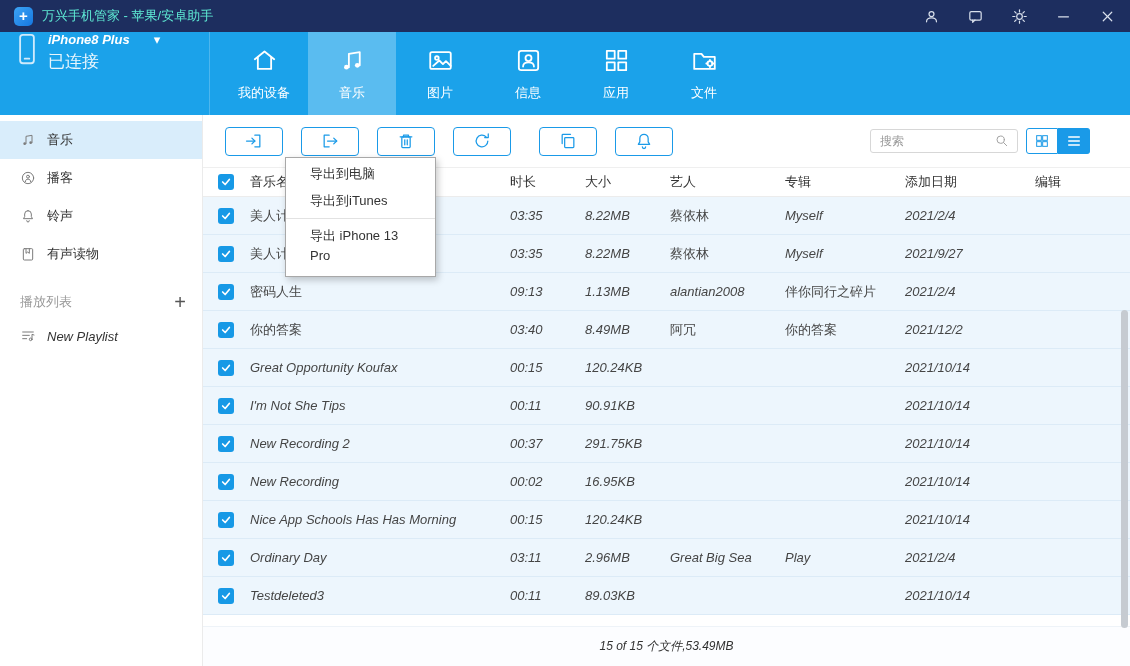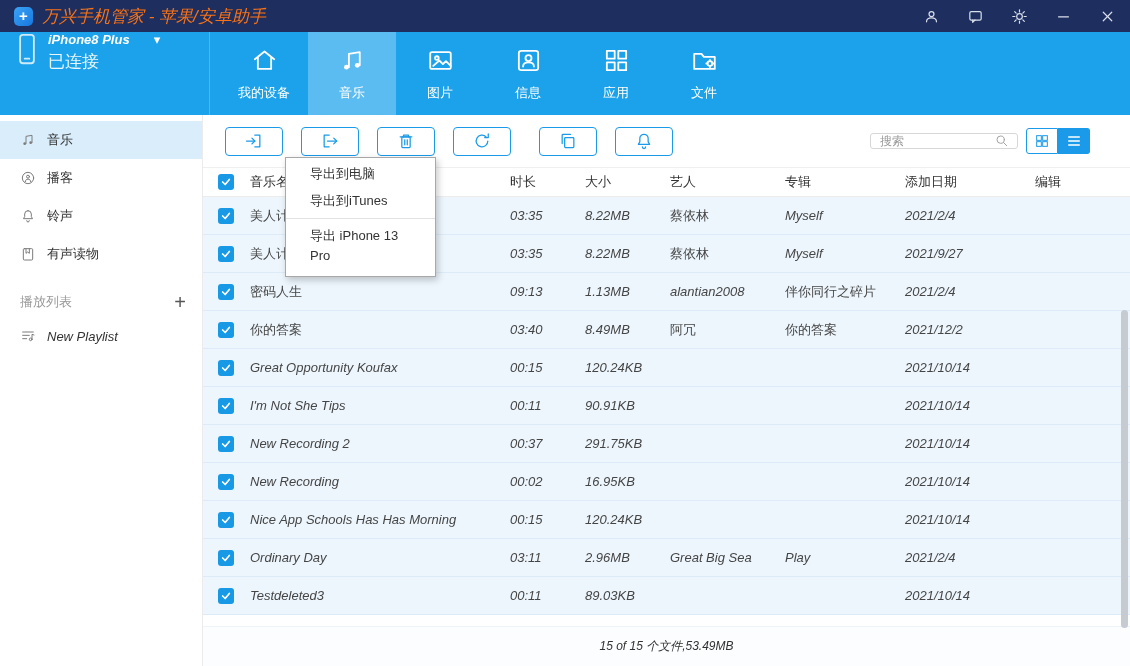--- a/index.html
+++ b/index.html
@@ -4,21 +4,21 @@
 <style>
   * { margin:0; padding:0; box-sizing:border-box; }
   html,body { width:1130px; height:666px; overflow:hidden;
     font-family:"Liberation Sans","DejaVu Sans",sans-serif; }
   .app { width:1130px; height:666px; display:flex; flex-direction:column; background:#fff; }
 
   
   .titlebar { height:32px; background:#1d2e5f; display:flex; align-items:center; padding:0 14px; flex:none; }
   .logo { width:19px; height:19px; border-radius:5px; background:linear-gradient(135deg,#3da4f5,#1577e0);
     color:#fff; font-weight:bold; font-size:15px; line-height:18px; text-align:center; margin-right:9px; }
-  .app-title { color:#f97316; font-size:17px;font-style:italic; }
+  .app-title { color:#5eead4; font-size:13px; }
   .tb-icons { margin-left:auto; display:flex; align-items:center; gap:26px; }
   .tb-icon { width:18px; height:18px; display:flex; align-items:center; justify-content:center; cursor:pointer; }
   .tb-icon svg { stroke:#d9e0ec; fill:none; stroke-width:1.7; stroke-linecap:round; stroke-linejoin:round; }
 
   
   .navbar { height:83px; background:#1ba2ea; display:flex; flex:none; }
   .device-panel { width:210px; flex:none; display:flex; padding-left:16px; gap:10px;
     border-right:1px solid rgba(255,255,255,.22); }
   .device-texts { display:flex; flex-direction:column; gap:3px; }
   .device-name { color:#fff; font-size:13px; font-weight:bold; font-style:italic; }
@@ -47,21 +47,21 @@
 
   
   .main { position:relative; width:927px; background:#fff; }
 
   
   .toolbar { height:52px; display:flex; align-items:center; padding:0 40px 0 22px; }
   .tool-btn { width:58px; height:29px; border:1px solid #1a9ae8; border-radius:4px; background:#fff;
     display:flex; align-items:center; justify-content:center; margin-right:18px; cursor:pointer; flex:none; }
   .tool-btn svg { stroke:#1a9ae8; fill:none; stroke-width:1.5; stroke-linecap:round; stroke-linejoin:round; }
   .group-gap { margin-left:10px; }
-  .search-box { margin-left:auto; width:148px; height:16px; border:1px solid #d7d7d7; border-radius:3px;
+  .search-box { margin-left:auto; width:148px; height:24px; border:1px solid #d7d7d7; border-radius:3px;
     display:flex; align-items:center; padding:0 7px 0 9px; gap:6px; background:#fff; }
   .search-box input { flex:1; min-width:0; border:none; outline:none; font-size:12px; color:#555;
     font-family:inherit; background:transparent; }
   .search-box input::placeholder { color:#9a9a9a; }
   .search-box svg { stroke:#a2a2a2; fill:none; stroke-width:1.5; stroke-linecap:round; flex:none; }
   .view-toggle { display:flex; margin-left:8px; }
   .toggle-btn { width:32px; height:26px; border:1px solid #1a9ae8; display:flex; align-items:center;
     justify-content:center; cursor:pointer; }
   .toggle-btn.grid { background:#fff; border-radius:3px 0 0 3px; }
   .toggle-btn.grid svg { stroke:#1a9ae8; fill:none; stroke-width:1.5; }

